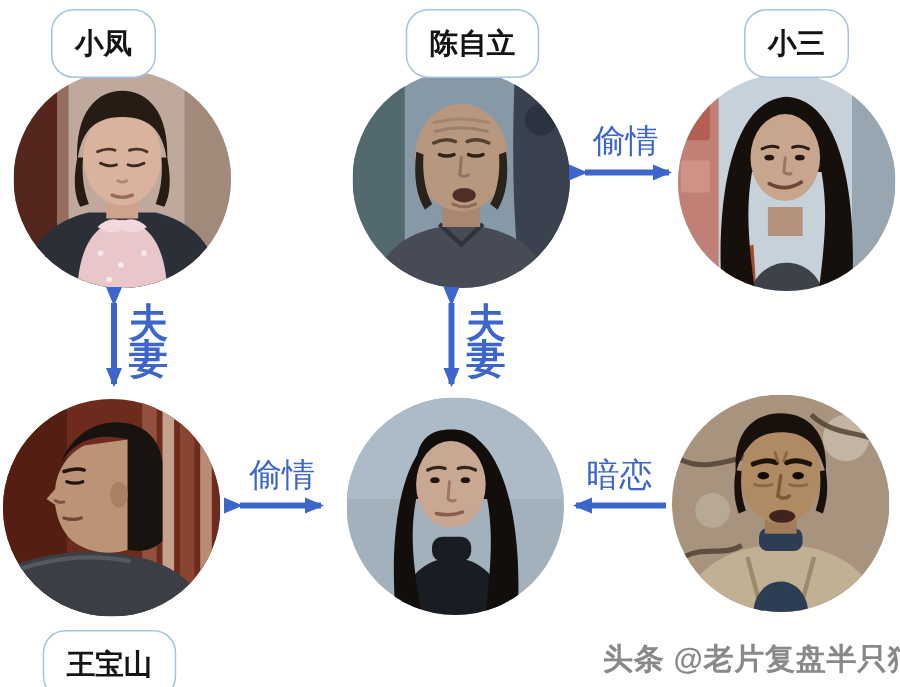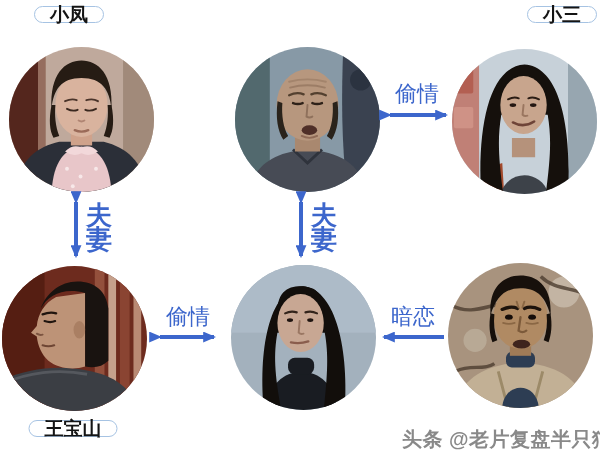--- a/index.html
+++ b/index.html
@@ -1,37 +1,37 @@
 <!DOCTYPE html>
 <html><head>
 <meta charset="utf-8">
 <style>
   html,body{margin:0;padding:0;background:#ffffff;}
   .stage{position:relative;width:600px;height:458px;background:#ffffff;overflow:hidden;
          font-family:"Liberation Sans","DejaVu Sans",sans-serif;}
   .photo{position:absolute;width:145px;height:145px;border-radius:50%;overflow:hidden;}
   .photo svg{width:100%;height:100%;display:block;}
-  .pill{position:absolute;transform:translateX(-50%);box-sizing:border-box;height:17px;
+  .pill{position:absolute;transform:translateX(-50%);box-sizing:border-box;height:46px;
         padding:0 15px;border:1.5px solid #a6c3e3;border-radius:15px;background:#fff;
         display:flex;align-items:center;justify-content:center;font-size:19px;font-weight:700;
         color:#141414;white-space:nowrap;z-index:2;}
   .rel{position:absolute;color:#3c66cc;font-weight:400;font-size:22px;
        transform:translateX(-50%);white-space:nowrap;z-index:2;}
   .rel-v{position:absolute;color:#3c66cc;font-weight:700;font-size:26px;width:22px;
          line-height:24px;text-align:center;word-break:break-all;z-index:2;}
   .arrows{position:absolute;left:0;top:0;z-index:1;}
   .watermark{position:absolute;left:402px;top:426px;font-size:20px;font-weight:700;
              color:#7f7f7f;opacity:.92;z-index:6;white-space:nowrap;letter-spacing:.5px;}
   
   .p-xiaofeng{left:9px;top:47px;}     .p-chenzili{left:235px;top:47px;}
   .p-xiaosan{left:452px;top:49px;}    .p-wangbaoshan{left:2px;top:266px;}
   .p-liqin{left:231px;top:265px;}     .p-dazhuang{left:448px;top:263px;}
   
   .l-xiaofeng{left:69px;top:6px;}     .l-chenzili{left:315px;top:6px;}
-  .l-xiaosan{left:562px;top:6px;}     .l-wangbaoshan{left:73px;top:420px;}
+  .l-xiaosan{left:531px;top:6px;}     .l-wangbaoshan{left:73px;top:420px;}
   .l-liqin{left:303px;top:420px;}     .l-dazhuang{left:543px;top:419px;}
   
   .r-touqing-top{left:417px;top:79px;}
   .r-fuqi-left{left:86px;top:203px;}
   .r-fuqi-center{left:311px;top:203px;}
   .r-touqing-bottom{left:188px;top:302px;}
   .r-anlian{left:413px;top:302px;}
 </style>
 </head>
 <body>
@@ -183,20 +183,21 @@
       <ellipse cx="87" cy="56" rx="4" ry="2.6" fill="#160d09"></ellipse>
       <path d="M57,62 Q63,64 69,62" stroke="#8a6744" stroke-width="1.8" fill="none" stroke-linecap="round"></path>
       <path d="M81,62 Q87,64 93,62" stroke="#8a6744" stroke-width="1.8" fill="none" stroke-linecap="round"></path>
       <path d="M71,40 L73,46 M79,40 L77,46" stroke="#8a6744" stroke-width="2" fill="none" stroke-linecap="round"></path>
       <path d="M75,56 L73,70 Q77,73 81,70" stroke="#7c5a3a" stroke-width="2.4" fill="none" stroke-linecap="round"></path>
       <ellipse cx="76" cy="84" rx="9" ry="4.5" fill="#3f241d"></ellipse>
     </svg>
   </div>
 
   <div class="pill l-xiaofeng">小凤</div>
+  <div class="pill l-chenzili">陈自立</div>
   <div class="pill l-xiaosan">小三</div>
   <div class="pill l-wangbaoshan">王宝山</div>
 
   <div class="rel r-touqing-top">偷情</div>
   <div class="rel-v r-fuqi-left">夫妻</div>
   <div class="rel-v r-fuqi-center">夫妻</div>
   <div class="rel r-touqing-bottom">偷情</div>
   <div class="rel r-anlian">暗恋</div>
 
   <div class="watermark">头条 @老片复盘半只猫</div>

